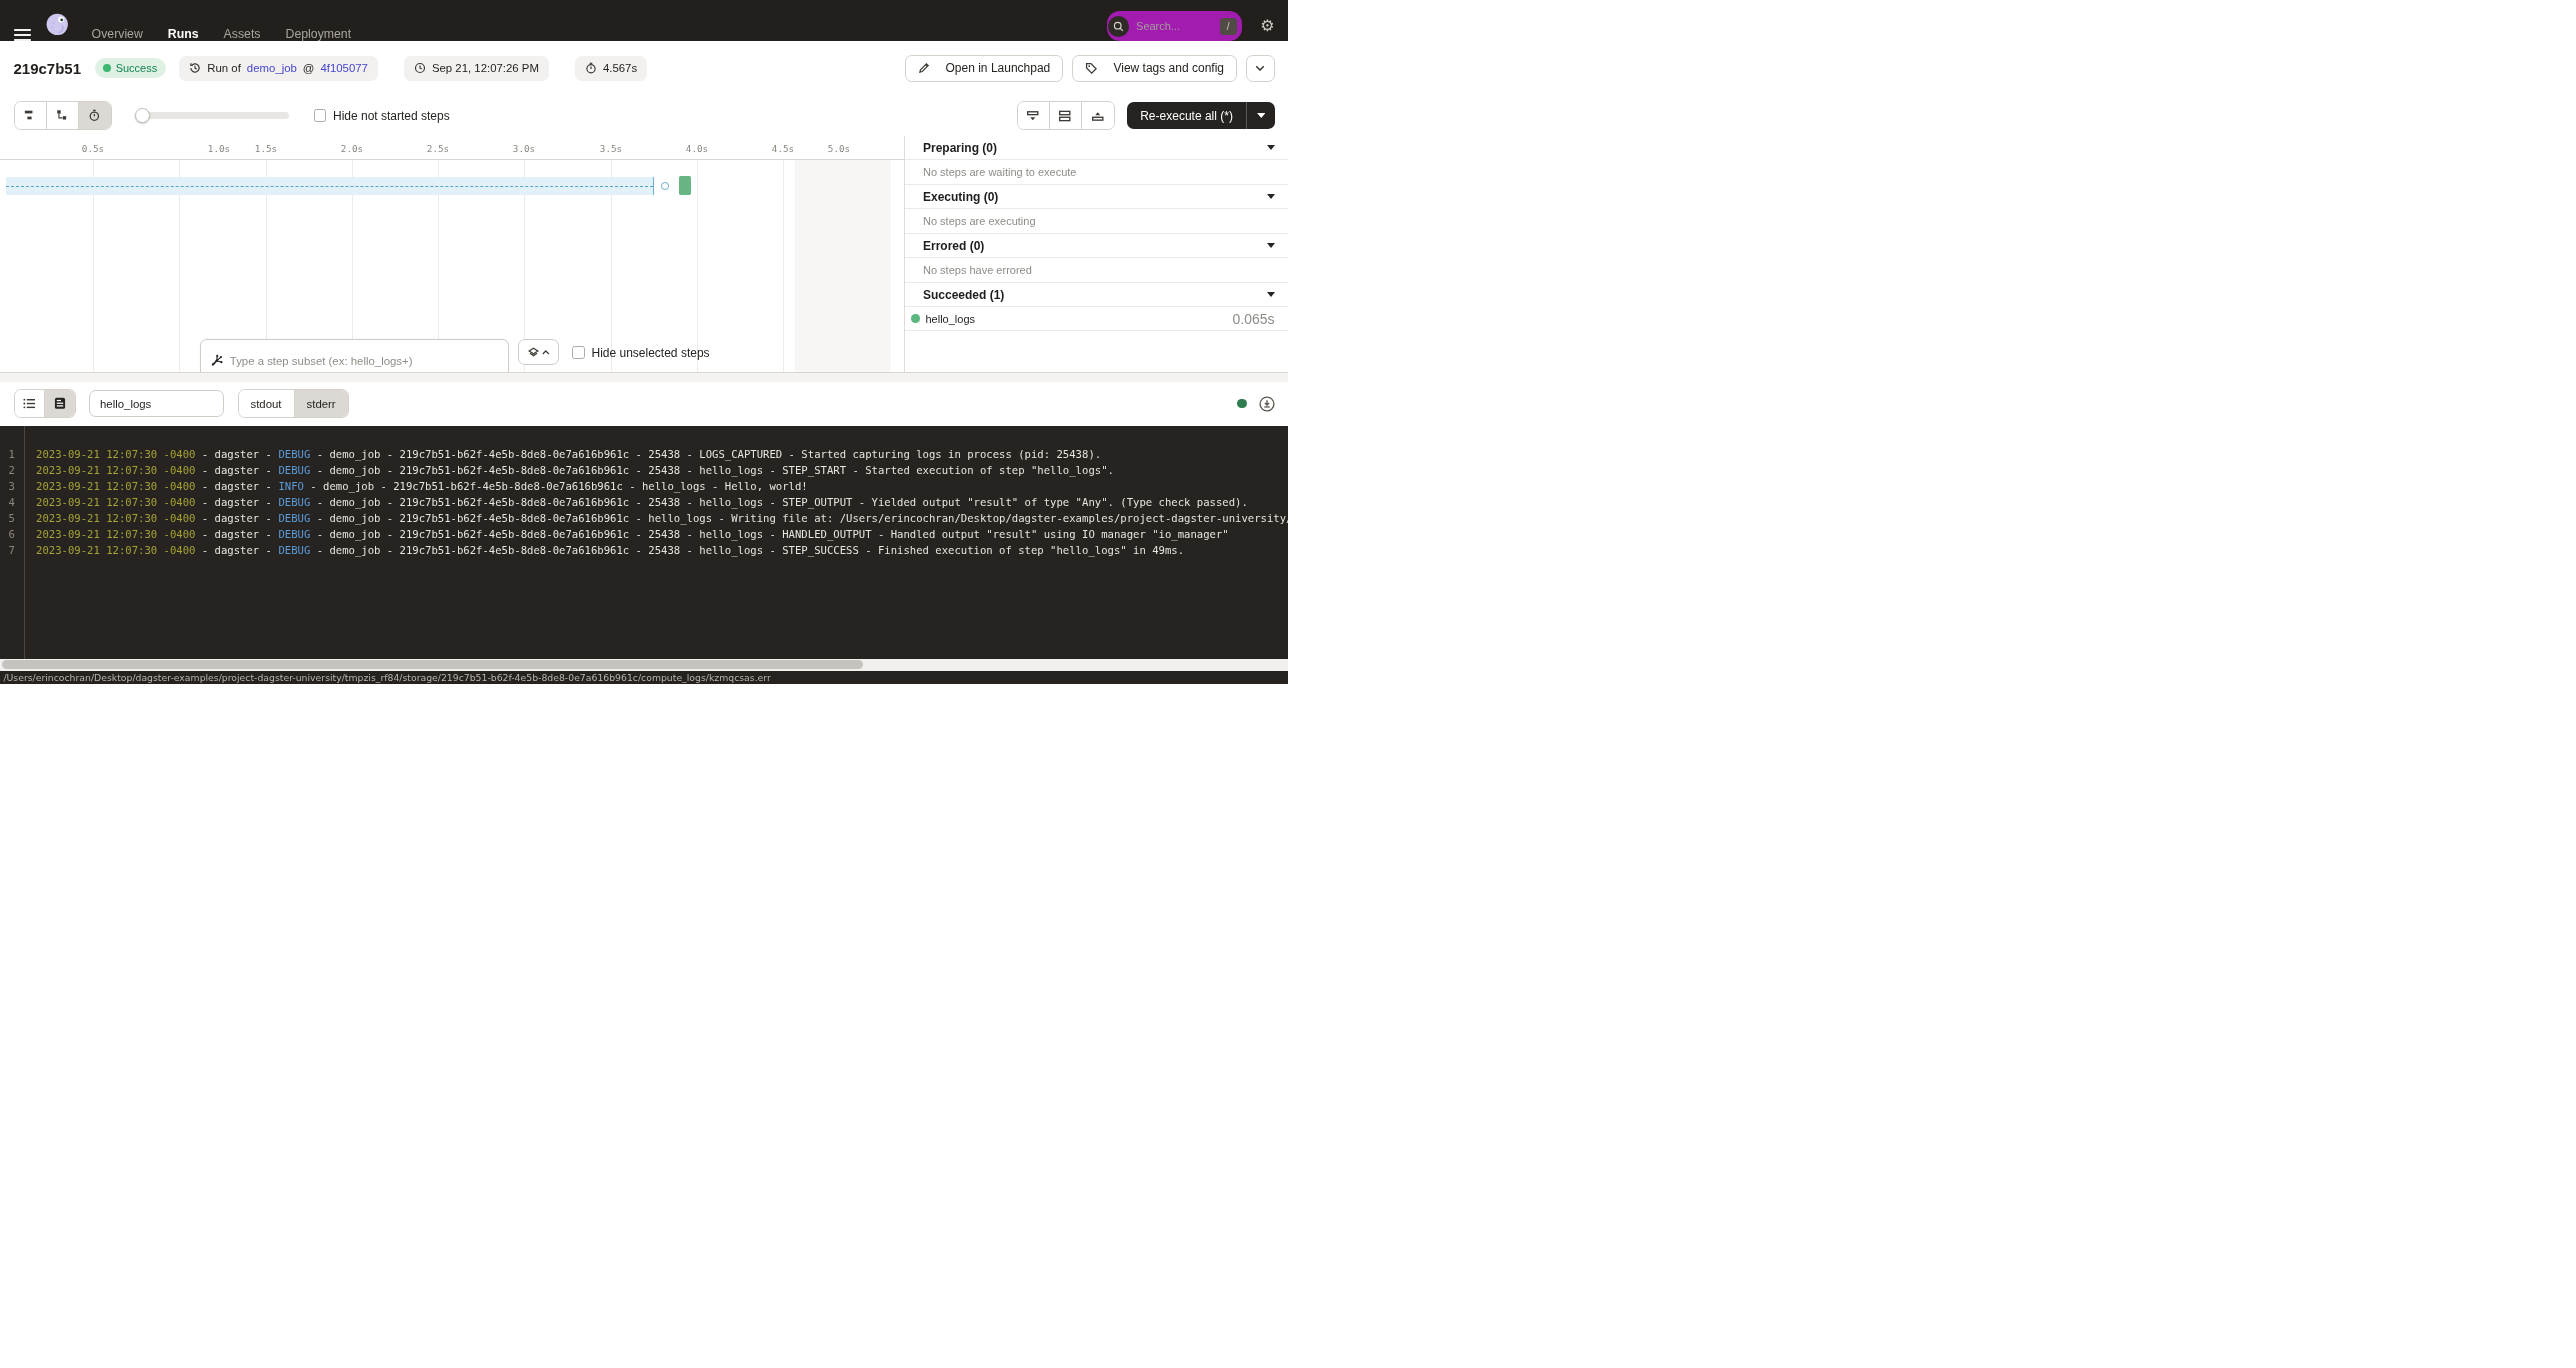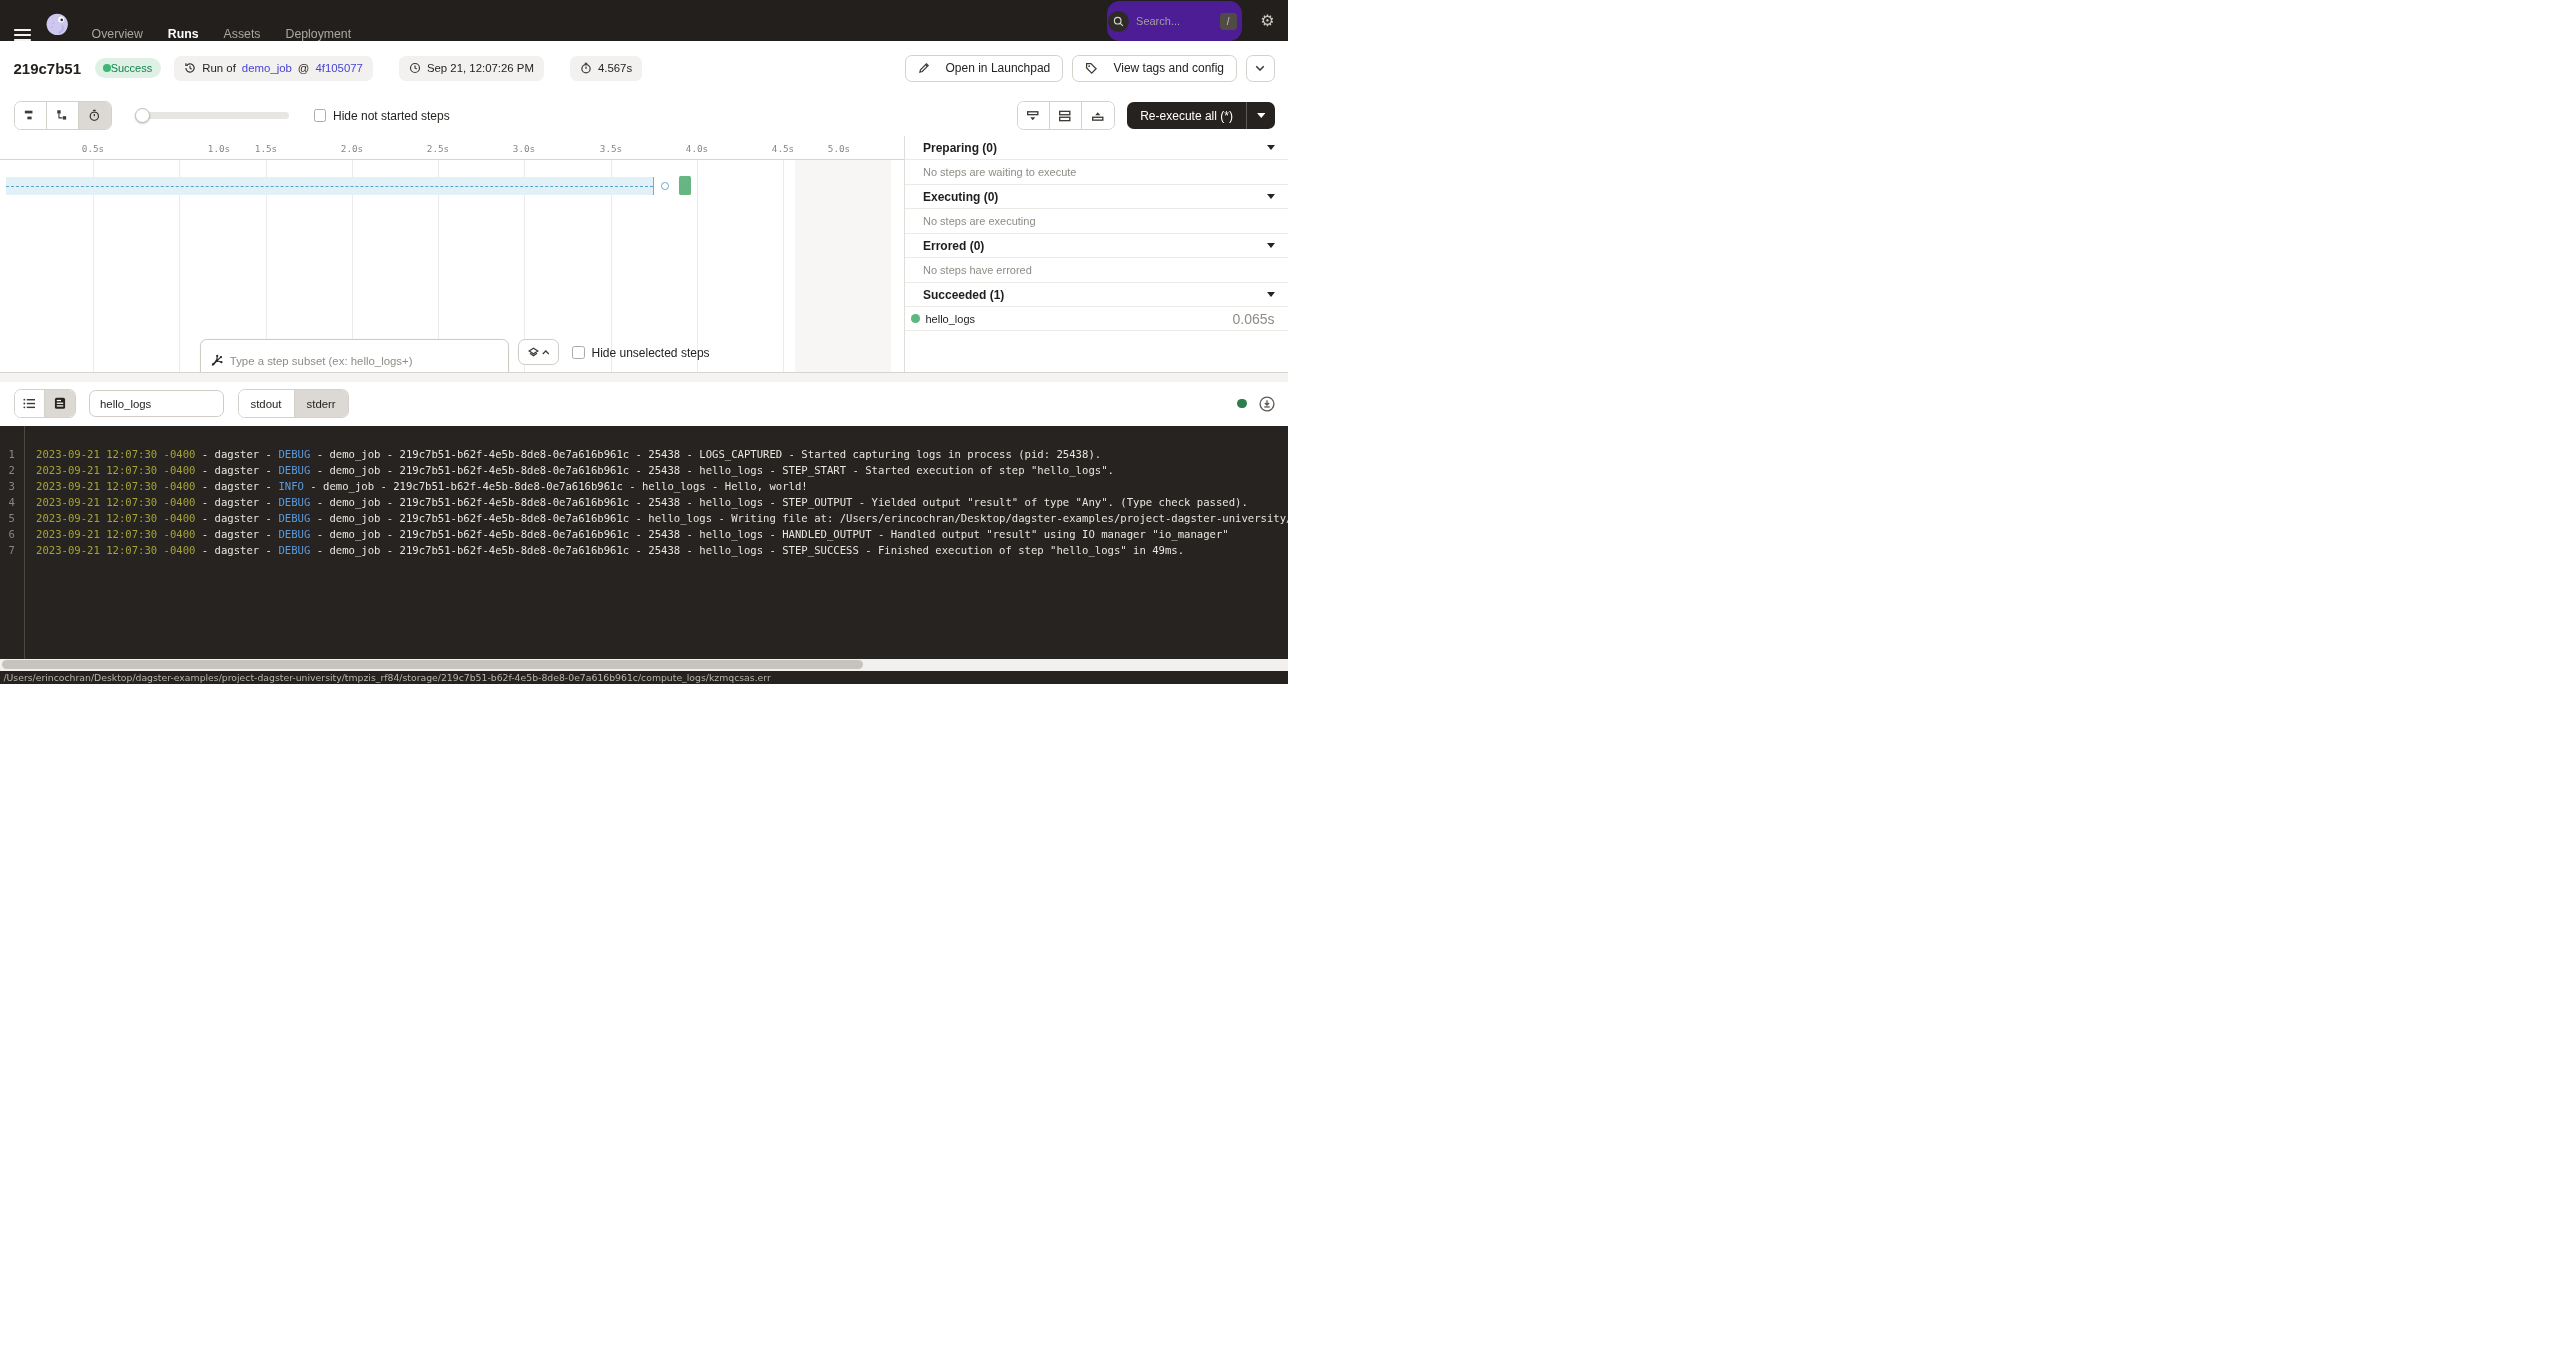--- a/index.html
+++ b/index.html
@@ -8,31 +8,31 @@
 
   
   .nav { height:41px; background:#231f1c; display:flex; align-items:flex-end; padding:0 13.5px; }
   .hamburger { width:17px; height:12px; display:flex; flex-direction:column; justify-content:space-between; cursor:pointer; margin-right:13.5px; }
   .hamburger span { display:block; height:2.1px; background:#f5f3f0; border-radius:0.8px; }
   .logo { width:29px; height:29px; margin-right:18.6px; }
   .nav-links { display:flex; gap:25px; align-items:center; }
   .nav-link { font-size:12.3px; color:#a9a69f; text-decoration:none; cursor:pointer; }
   .nav-link.active { color:#fff; font-weight:bold; }
   .nav-right { margin-left:auto; display:flex; align-items:center; gap:18.6px; }
-  .search { width:135px; height:40px; background:#4c1d95; border-radius:12.7px; display:flex; align-items:center; padding:0 5px 0 1.7px; }
+  .search { width:135px; height:30px; background:#a21caf; border-radius:12.7px; display:flex; align-items:center; padding:0 5px 0 1.7px; }
   .search-icon-wrap { width:21px; height:21px; border-radius:50%; background:#2e2b27; display:flex; align-items:center; justify-content:center; margin-right:6.8px; }
   .search input { flex:1; background:transparent; border:0; outline:0; color:#e8e6e1; font-size:11px; font-family:"Liberation Sans", sans-serif; min-width:0; }
   .search input::placeholder { color:#a39f99; }
   .slash-key { width:17px; height:17px; background:#504b45; border-radius:3.4px; color:#c3c0b9; font-size:10px; display:flex; align-items:center; justify-content:center; }
   .gear { color:#cac7c1; font-size:16px; line-height:1; cursor:pointer; }
 
   
   .run-header { height:54px; display:flex; align-items:center; padding:0 13.5px; background:#fff; }
   .run-title { font-size:15px; font-weight:bold; margin-right:13.5px; }
-  .status-badge { height:20px; border-radius:10px; background:#dff1e5; color:#12824f; font-size:11px; display:flex; align-items:center; padding:0 8.5px; margin-right:13.5px; }
+  .status-badge { height:20px; border-radius:10px; background:#dff1e5; color:#12824f; font-size:11px; display:flex; align-items:center; gap:5px; padding:0 8.5px; margin-right:13.5px; }
   .status-badge .dot { width:7.6px; height:7.6px; border-radius:50%; background:#3cb874; }
   .pill { height:25px; border-radius:6.8px; background:#f2f1ef; font-size:11.4px; display:flex; align-items:center; gap:6px; padding:0 10px; margin-right:26px; color:#262320; }
   .pill svg { flex:none; }
   .link { color:#4645d2; cursor:pointer; }
   .hdr-actions { margin-left:auto; display:flex; align-items:center; gap:8.5px; }
   .btn { height:27px; border:0.8px solid #d4d1cb; background:#fff; border-radius:6.8px; font-size:12px; color:#262320; display:flex; align-items:center; gap:16px; padding:0 12px; cursor:pointer; font-family:"Liberation Sans", sans-serif; }
   .btn.icon-only { width:29px; padding:0; justify-content:center; }
 
   
   .gantt-toolbar { height:41px; display:flex; align-items:center; padding:0 13.5px; background:#fff; }

